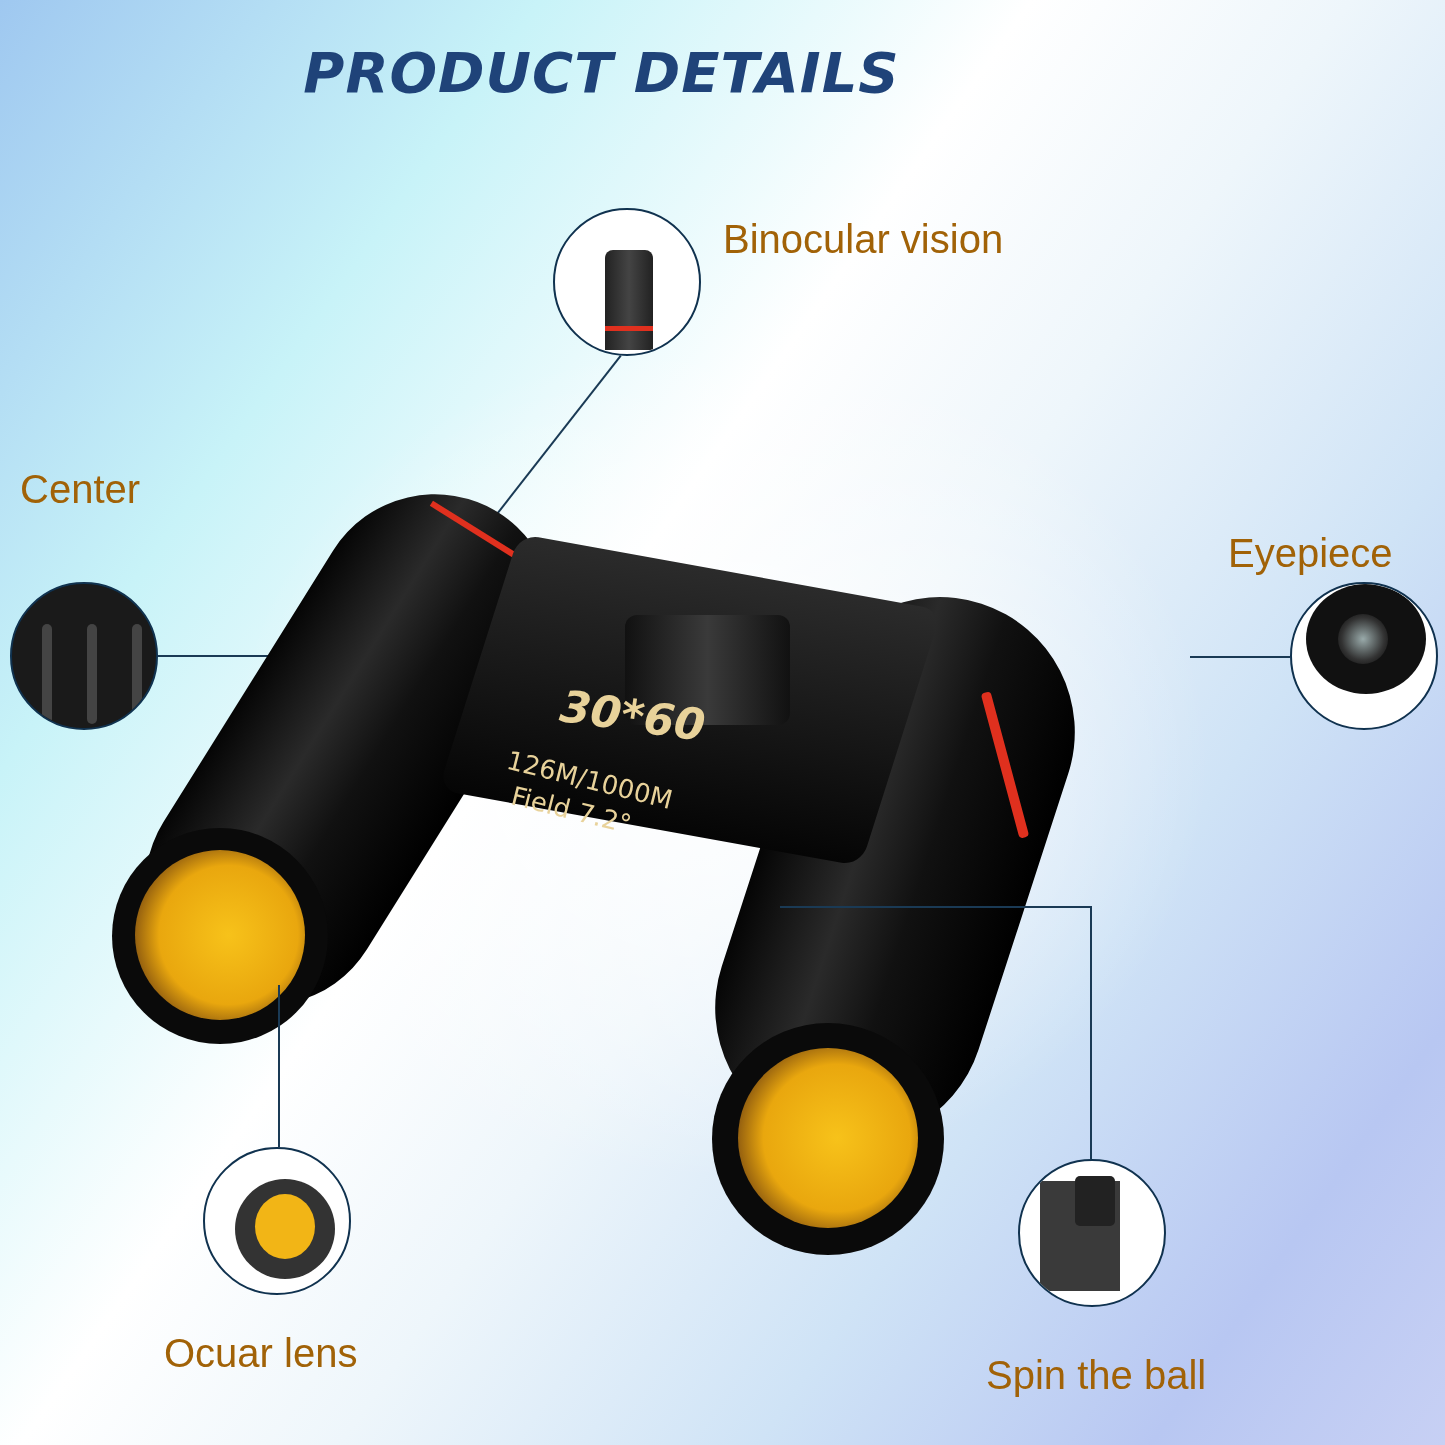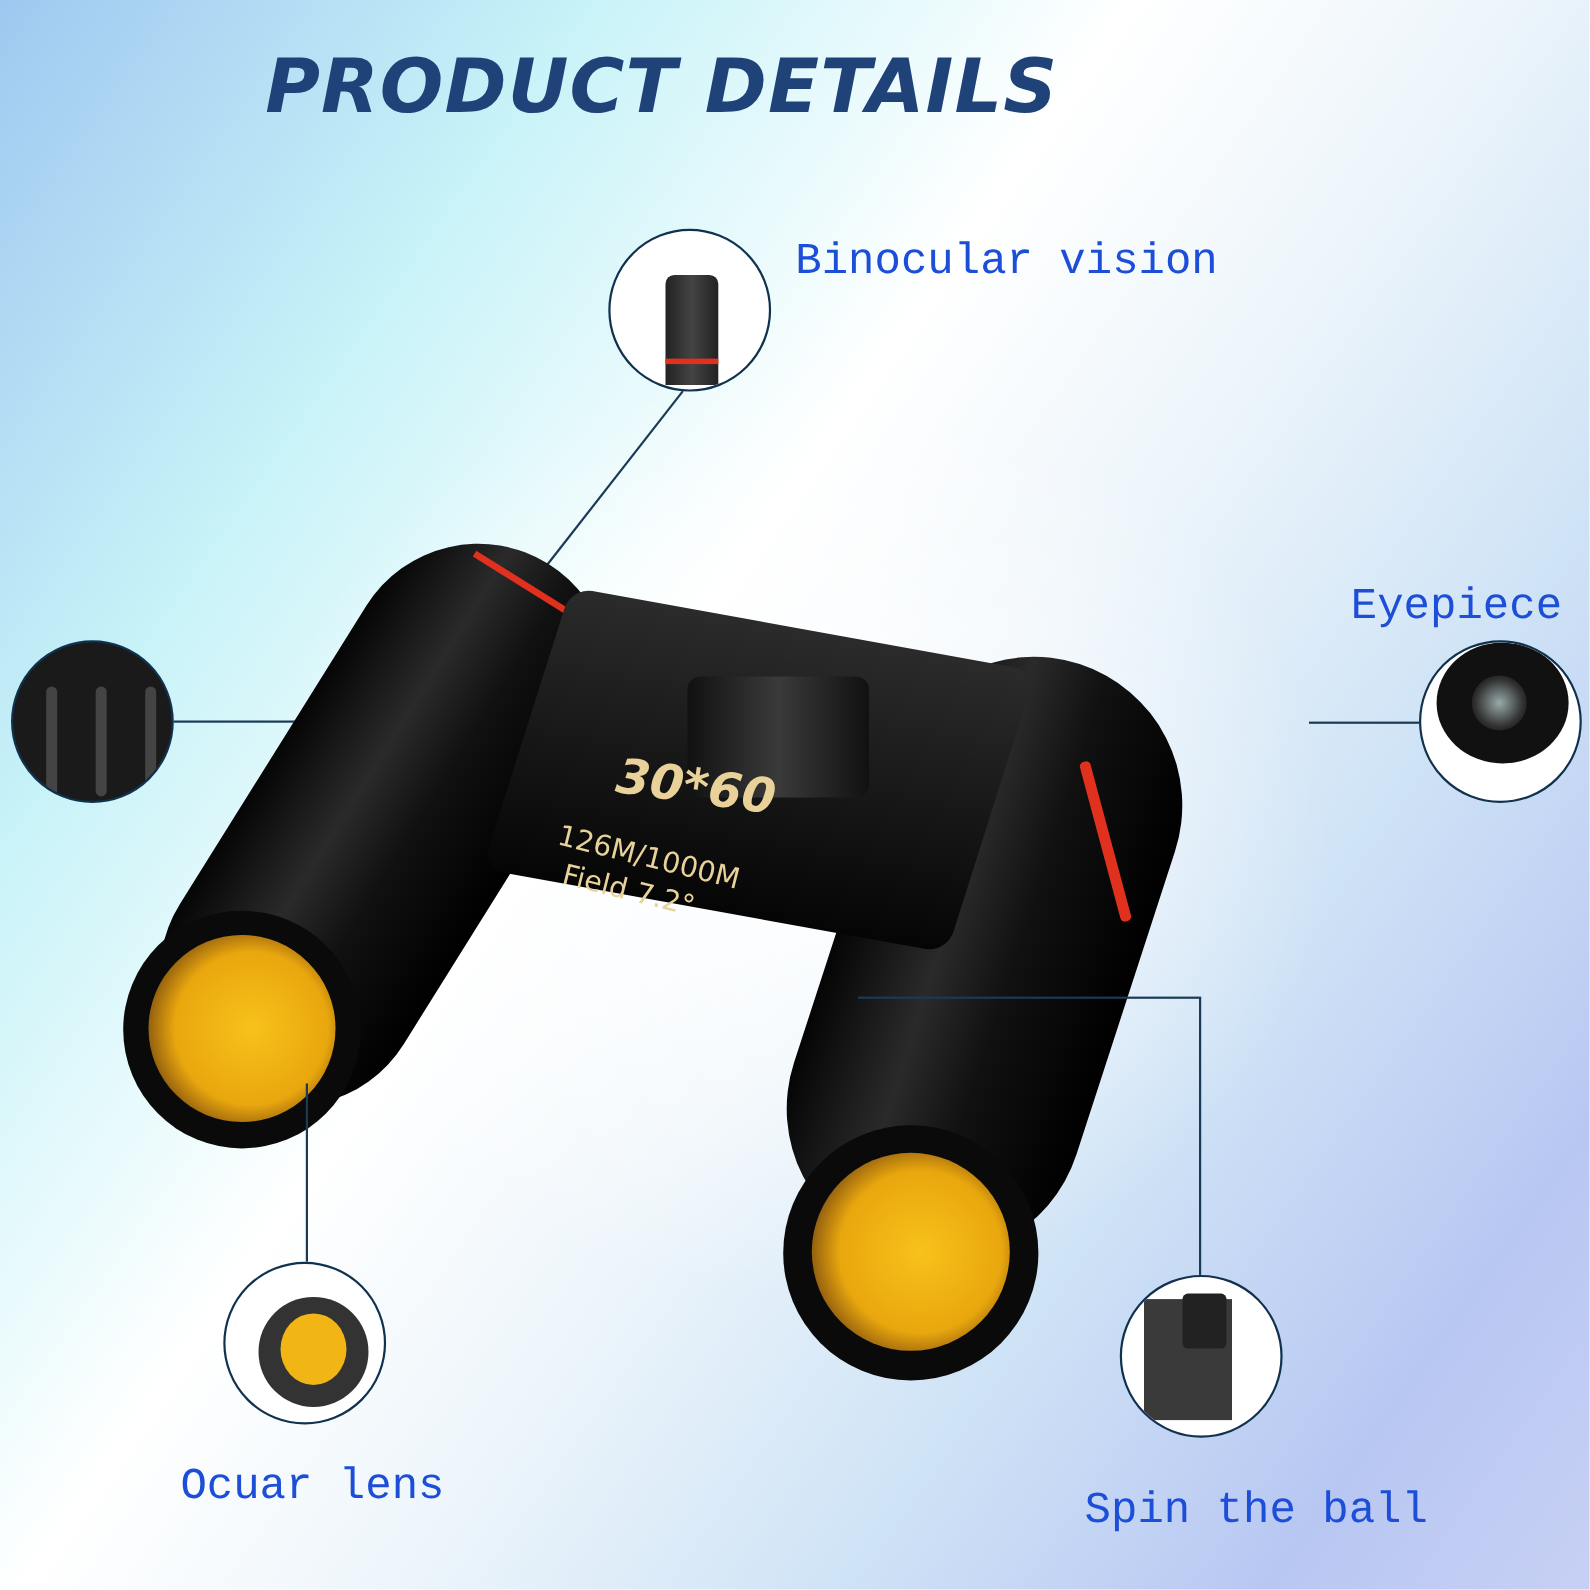--- a/index.html
+++ b/index.html
@@ -4,22 +4,22 @@
 <style>
   html,body{margin:0;padding:0;}
   body{width:1445px;height:1445px;overflow:hidden;position:relative;
     font-family:"Liberation Sans","DejaVu Sans",sans-serif;
     background:
       radial-gradient(ellipse 700px 600px at 720px 760px, rgba(255,255,255,0.95), rgba(255,255,255,0) 70%),
       linear-gradient(125deg,#9fc8f0 0%,#c8f3f8 22%,#ffffff 42%,#eef6fb 55%,#cfe3f6 72%,#b8c7f2 88%,#c7d0f4 100%);
   }
   .title{position:absolute;left:0;width:1203px;top:40px;text-align:center;
     font-family:"DejaVu Sans",sans-serif;font-weight:bold;font-style:italic;
-    font-size:68px;letter-spacing:1px;color:#1f4379;}
-  .label{position:absolute;color:#1d4ed8;font-family:Liberation Mono, monospace;font-size:40px;line-height:54px;text-align:center;}
+    font-size:56px;letter-spacing:1px;color:#1f4379;}
+  .label{position:absolute;color:#a16207;font-family:Liberation Sans, sans-serif;font-size:40px;line-height:54px;text-align:center;}
   .circle{position:absolute;border-radius:50%;border:2px solid #10324f;background:#fff;overflow:hidden;box-sizing:border-box;}
   .line{position:absolute;background:#1a3a55;}
   
   .tube{position:absolute;background:linear-gradient(90deg,#050505 0%,#2a2a2a 35%,#111 60%,#000 100%);}
   .lens-rim{position:absolute;border-radius:50%;background:#0a0a0a;}
   .lens{position:absolute;border-radius:50%;background:radial-gradient(circle at 55% 50%,#f7c21a 0%,#e9a70e 55%,#7a4a10 80%,#1a1a1a 100%);}
   .bridge{position:absolute;background:linear-gradient(180deg,#2b2b2b,#050505);}
   .gold{color:#e8d29a;font-family:"DejaVu Sans",sans-serif;}
 </style>
 </head>
@@ -30,20 +30,21 @@
 <div class="circle" style="left:553px;top:208px;width:148px;height:148px;">
   <div style="position:absolute;left:50px;top:40px;width:48px;height:100px;background:linear-gradient(90deg,#222,#444,#222);border-radius:8px 8px 0 0;"></div>
   <div style="position:absolute;left:50px;top:116px;width:48px;height:5px;background:#e0301e;"></div>
 </div>
 <div class="line" style="left:500px;top:355px;width:2px;height:200px;transform-origin:top left;transform:translate(120px,0) rotate(38deg);"></div>
 <div class="label" style="left:723px;top:212px;">
   <div>Binocular vision</div>
 </div>
 
 <div class="label" style="left:20px;top:462px;">
+  <div>Center</div>
 </div>
 <div class="circle" style="left:10px;top:582px;width:148px;height:148px;background:#1a1a1a;">
   <div style="position:absolute;left:30px;top:40px;width:10px;height:100px;border-radius:5px;background:#444;"></div>
   <div style="position:absolute;left:75px;top:40px;width:10px;height:100px;border-radius:5px;background:#444;"></div>
   <div style="position:absolute;left:120px;top:40px;width:10px;height:100px;border-radius:5px;background:#444;"></div>
 </div>
 <div class="line" style="left:158px;top:655px;width:500px;height:2px;"></div>
 
 <div class="label" style="left:1228px;top:526px;">
   <div>Eyepiece</div>

